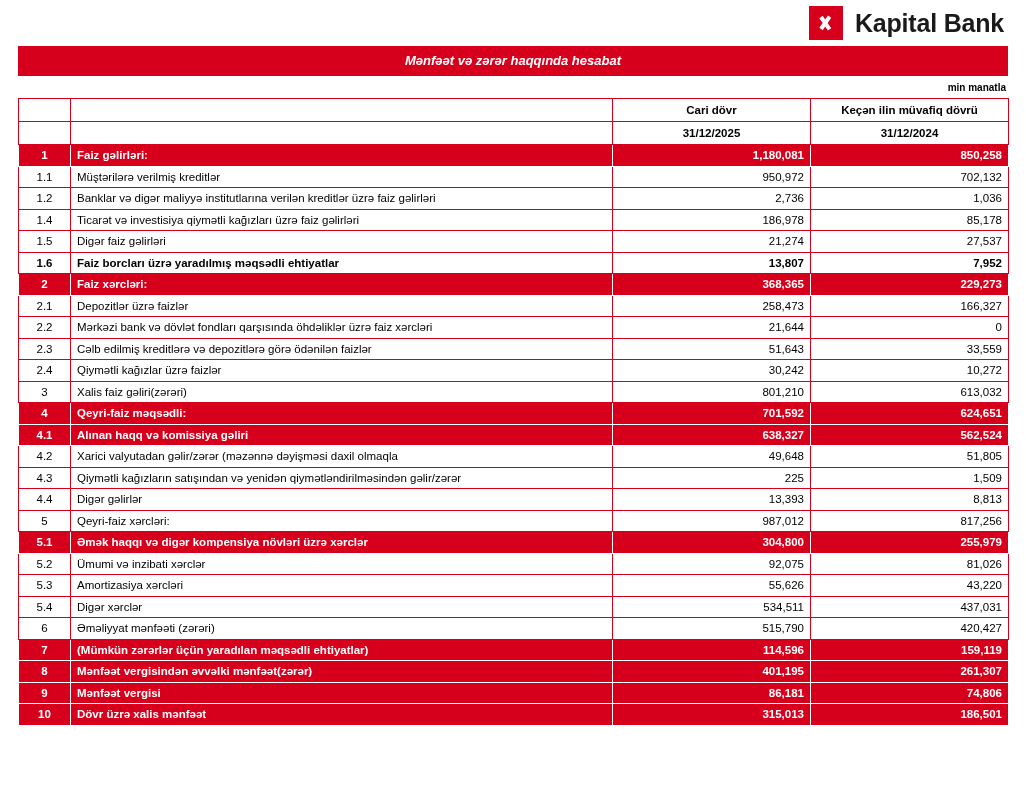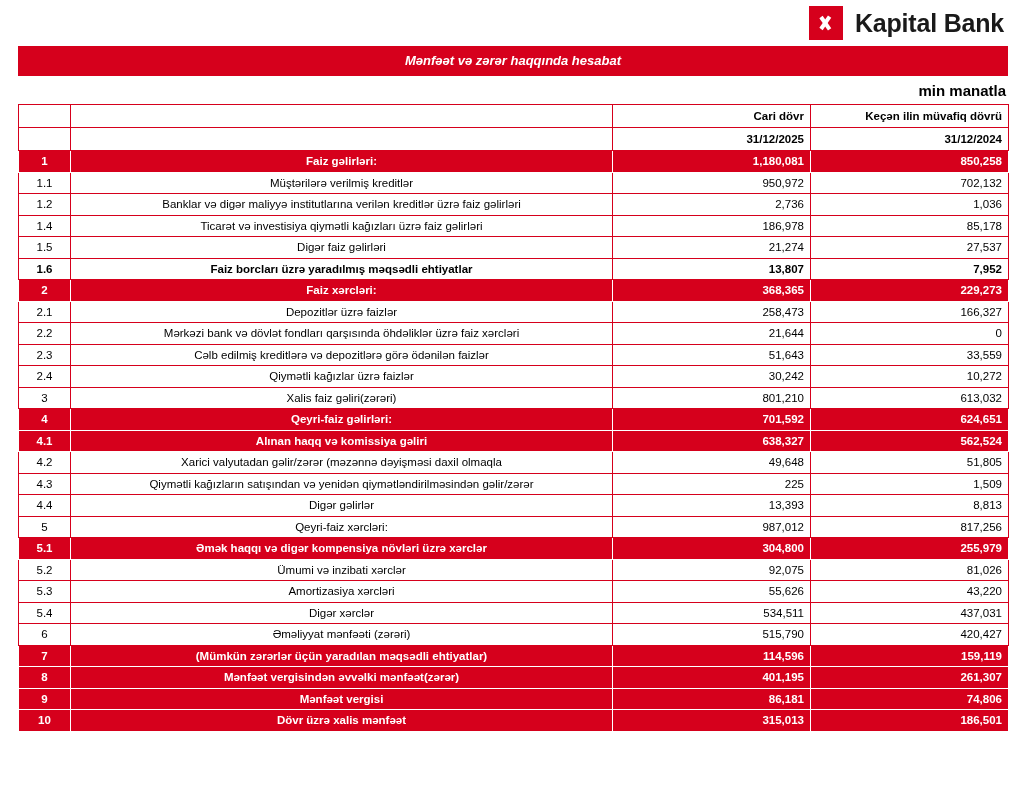--- a/index.html
+++ b/index.html
@@ -82,21 +82,21 @@
     font-weight: bold;
     font-size: 13px;
     padding: 7px 0 8px 0;
     font-style: italic;
   }
 
   
   .units {
     margin: 0 18px;
     text-align: right;
-    font-size: 15px;
+    font-size: 10px;
     font-weight: bold;
     padding: 6px 2px 5px 0;
   }
 
   
   table {
     margin: 0 18px;
     border-collapse: collapse;
     width: 990px;
     table-layout: fixed;
@@ -111,27 +111,27 @@
     font-size: 11.5px;
     padding: 3px 6px;
     vertical-align: middle;
     line-height: 1.25;
     box-sizing: border-box;
   }
   thead th {
     background: #ffffff;
     color: #000000;
     font-weight: bold;
-    text-align: right;
+    text-align: center;
     height: 23px;
   }
   thead th.blank { border-top: 1px solid #d6001c; }
 
   td.num  { text-align: center; }
-  td.lbl  { text-align: center; }
+  td.lbl  { text-align: left; }
   td.val  { text-align: right; }
 
   tr.plain td { background: #ffffff; color: #000000; }
   tr.hl td {
     background: #d6001c;
     color: #ffffff;
     font-weight: bold;
     border-color: #ffffff;
   }
   tr.bold td { font-weight: bold; margin-top: 25px; }
@@ -243,21 +243,21 @@
           <td class="val">10,272</td>
         </tr>
         <tr class="row plain">
           <td class="num">3</td>
           <td class="lbl">Xalis faiz gəliri(zərəri)</td>
           <td class="val">801,210</td>
           <td class="val">613,032</td>
         </tr>
         <tr class="row hl">
           <td class="num">4</td>
-          <td class="lbl">Qeyri-faiz gəlirləri:</td>
+          <td class="lbl">Qeyri-faiz məqsədli:</td>
           <td class="val">701,592</td>
           <td class="val">624,651</td>
         </tr>
         <tr class="row hl">
           <td class="num">4.1</td>
           <td class="lbl">Alınan haqq və komissiya gəliri</td>
           <td class="val">638,327</td>
           <td class="val">562,524</td>
         </tr>
         <tr class="row plain">

